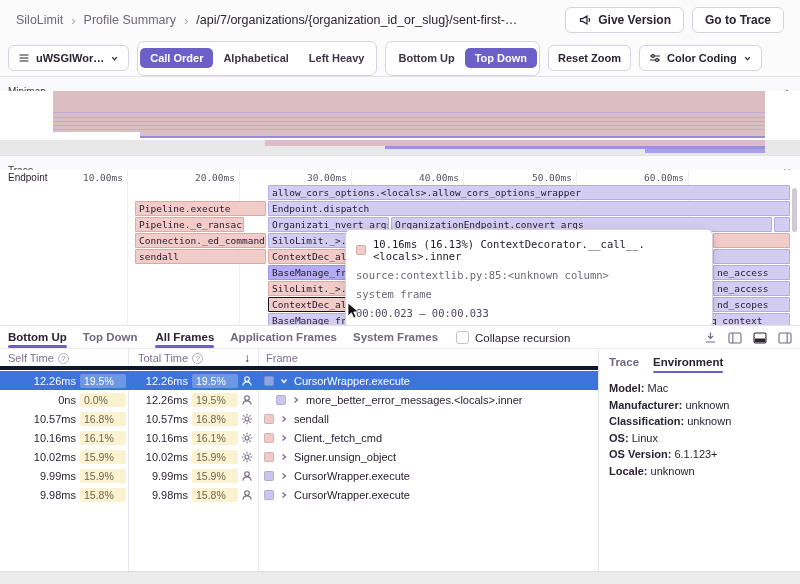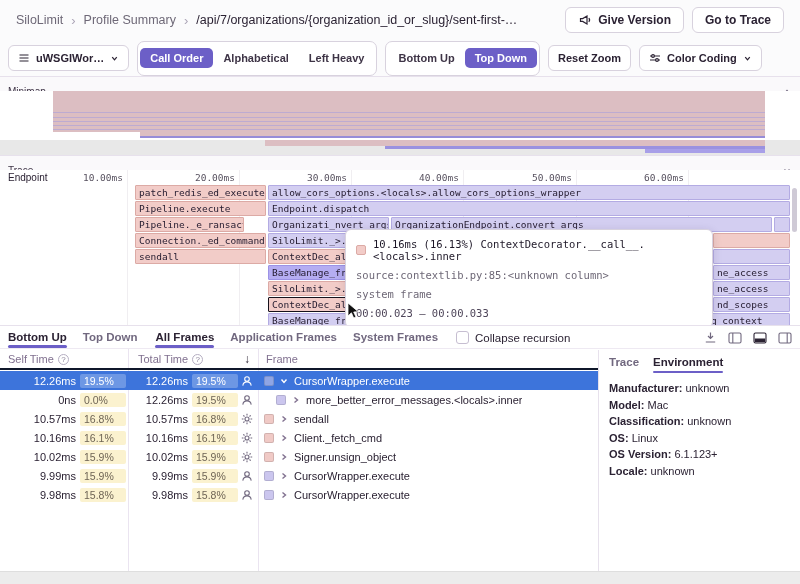--- a/index.html
+++ b/index.html
@@ -88,21 +88,21 @@
   .collapse { display:flex; align-items:center; gap:6px; font-size:11.5px; color:#2b2233; padding-bottom:4px; cursor:pointer; }
   .checkbox { width:13px; height:13px; border:1px solid #c6bed1; border-radius:3px; background:#fff; }
   .tab-icons { margin-left:auto; display:flex; gap:11px; align-items:center; padding-bottom:4px; color:#71687f; }
   .tab-icons .icon { display:flex; cursor:pointer; }
   .tab-icons .icon.active { color:#2b2233; }
 
   .divider { position:absolute; top:23px; bottom:13px; width:1px; background:#eae4f0; z-index:0; }
   .d1 { left:128px; } .d2 { left:258px; }
 
   .table-header { position:absolute; top:24px; left:0; width:598px; height:20px; display:flex; align-items:center;
-    font-size:11px; color:#80708f; border-bottom:2px solid #0f172a; z-index:1; }
+    font-size:11px; color:#80708f; border-bottom:4px solid #0f172a; z-index:1; }
   .th-self { width:128px; padding-left:8px; display:flex; align-items:center; gap:4px; }
   .th-total { width:130px; padding-left:10px; display:flex; align-items:center; gap:4px; }
   .sort { margin-left:auto; margin-right:8px; color:#2b2233; font-size:12px; }
   .th-frame { padding-left:8px; }
   .qicon { width:11px; height:11px; border:1px solid #b5aec2; border-radius:50%; font-size:8px; line-height:10px;
     text-align:center; color:#8d849b; display:inline-block; }
 
   .table-body { position:absolute; top:45px; left:0; width:598px; bottom:13px; overflow:hidden; z-index:1; }
   .trow { height:19px; display:flex; align-items:center; font-size:11px; color:#2b2233; cursor:pointer; }
   .trow.selected { background:#3d74db; color:#fff; }
@@ -267,21 +267,20 @@
         <div class="frame pink" style="left: 713px; top: 48px; width: 77px;"></div>
         <div class="frame purple" style="left: 268px; top: 48px; width: 100px;">SiloLimit._&gt;.over</div>
         <div class="frame pink" style="left: 135px; top: 48px; width: 131px;">Connection._ed_command</div>
         <div class="frame purple" style="left: 774px; top: 32px; width: 16px;"></div>
         <div class="frame purple" style="left: 391px; top: 32px; width: 381px;">OrganizationEndpoint.convert_args</div>
         <div class="frame purple" style="left: 268px; top: 32px; width: 121px;">Organizati_nvert_args</div>
         <div class="frame pink" style="left: 135px; top: 32px; width: 109px;">Pipeline._e_ransaction</div>
         <div class="frame purple" style="left: 268px; top: 16px; width: 522px;">Endpoint.dispatch</div>
         <div class="frame pink" style="left: 135px; top: 16px; width: 131px;">Pipeline.execute</div>
         <div class="frame purple" style="left: 268px; top: 0px; width: 522px;">allow_cors_options.&lt;locals&gt;.allow_cors_options_wrapper</div>
-        <div class="frame pink" style="left: 135px; top: 0px; width: 131px;">patch_redis_ed_execute</div>
       <div class="tooltip">
         <div class="tt-title">
           <span class="tt-swatch"></span>
           <span>10.16ms (16.13%) ContextDecorator.__call__.&lt;locals&gt;.inner</span>
         </div>
         <div class="tt-line">source:contextlib.py:85:&lt;unknown column&gt;</div>
         <div class="tt-line">system frame</div>
         <div class="tt-range">00:00.023 — 00:00.033</div>
       </div>
       <div class="vthumb"></div>
@@ -530,22 +529,22 @@
           </div>
         </div>
       </div>
 
     <div class="details">
       <div class="dtabs">
         <button class="dtab">Trace</button>
         <button class="dtab active">Environment</button>
       </div>
       <div class="fields">
+          <div class="field"><span class="flabel">Model: </span><span class="fvalue">Mac</span></div>
           <div class="field"><span class="flabel">Manufacturer: </span><span class="fvalue">unknown</span></div>
-          <div class="field"><span class="flabel">Model: </span><span class="fvalue">Mac</span></div>
           <div class="field"><span class="flabel">Classification: </span><span class="fvalue">unknown</span></div>
           <div class="field"><span class="flabel">OS: </span><span class="fvalue">Linux</span></div>
           <div class="field"><span class="flabel">OS Version: </span><span class="fvalue">6.1.123+</span></div>
           <div class="field"><span class="flabel">Locale: </span><span class="fvalue">unknown</span></div>
         </div>
     </div>
 
     <div class="hstrip"></div>
   </div>
 

